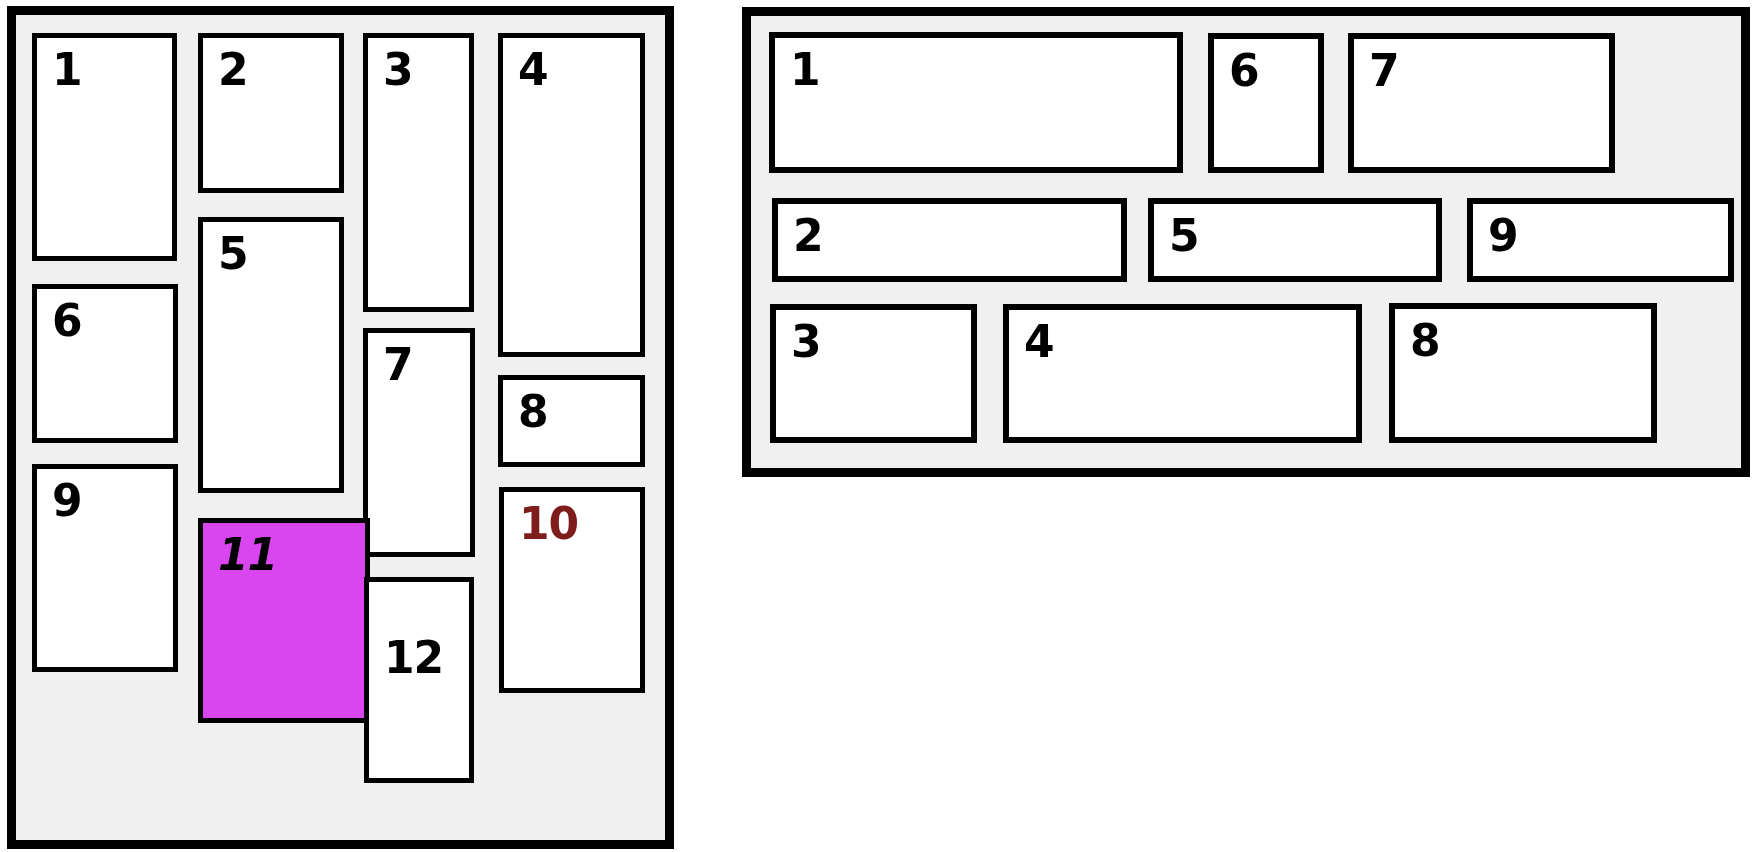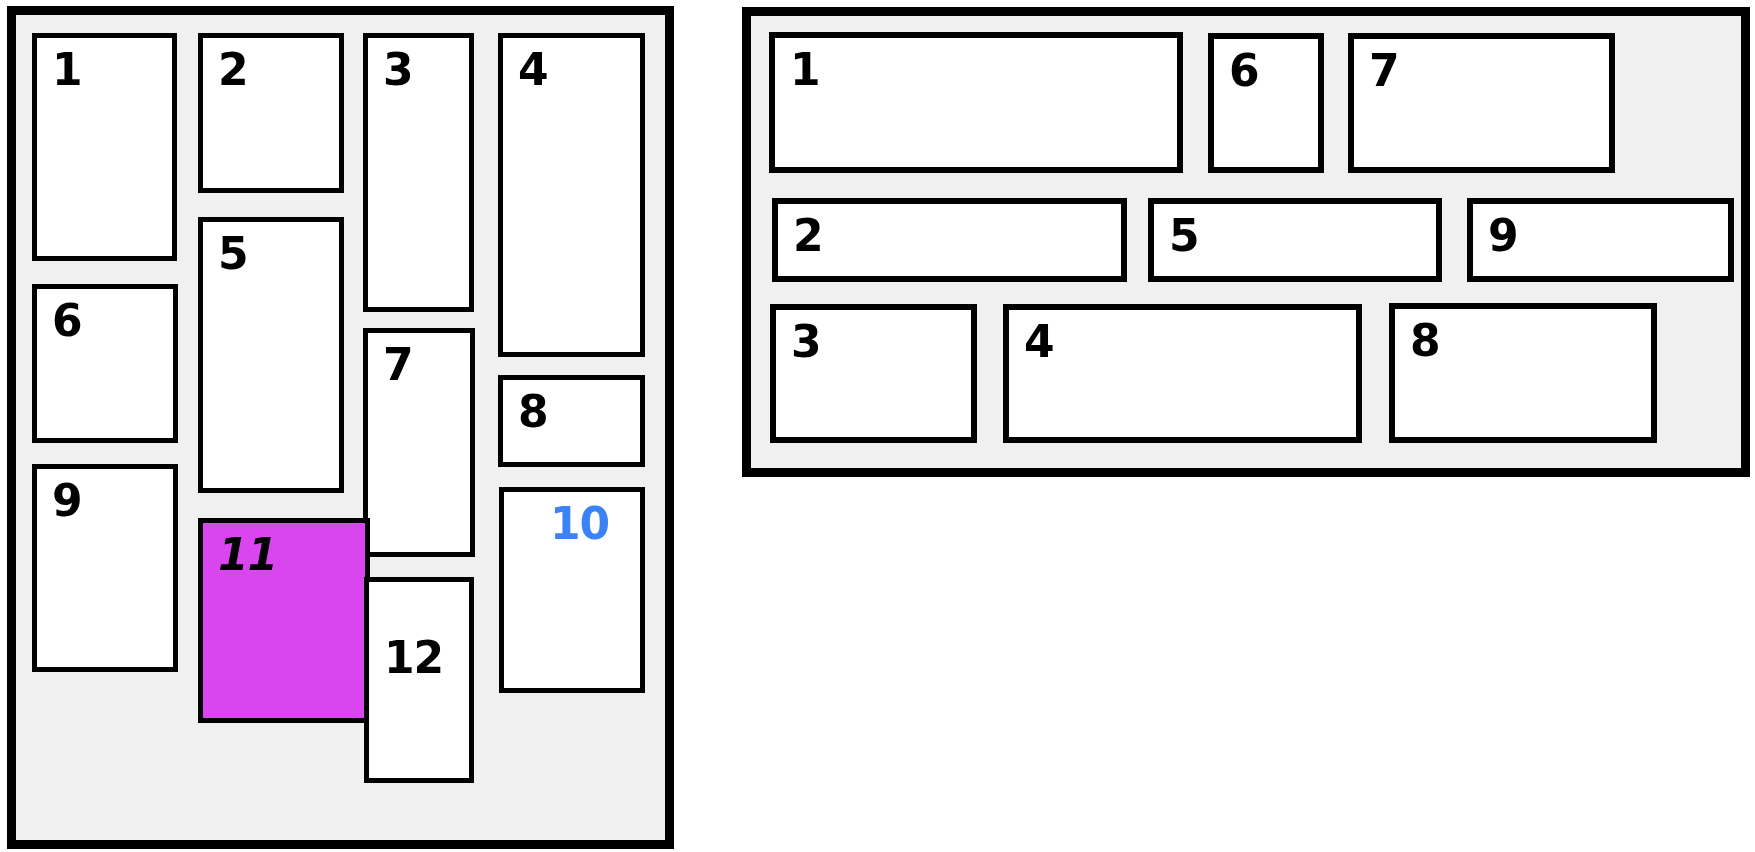--- a/index.html
+++ b/index.html
@@ -67,21 +67,21 @@
       <div class="masonry-box" style="left: 347px; top: 313px; width: 112px; height: 229px; border-width: 5px; background: rgb(255, 255, 255); border-color: rgb(0, 0, 0);">
         <span class="box-label" style="color: rgb(0, 0, 0);">7</span>
       </div>
       <div class="masonry-box" style="left: 482px; top: 360px; width: 147px; height: 92px; border-width: 5px; background: rgb(255, 255, 255); border-color: rgb(0, 0, 0);">
         <span class="box-label" style="color: rgb(0, 0, 0);">8</span>
       </div>
       <div class="masonry-box" style="left: 16px; top: 449px; width: 146px; height: 208px; border-width: 5px; background: rgb(255, 255, 255); border-color: rgb(0, 0, 0);">
         <span class="box-label" style="color: rgb(0, 0, 0);">9</span>
       </div>
       <div class="masonry-box" style="left: 483px; top: 472px; width: 146px; height: 206px; border-width: 5px; background: rgb(255, 255, 255); border-color: rgb(0, 0, 0);">
-        <span class="box-label" style="color: #3b82f6; text-align: center;">10</span>
+        <span class="box-label" style="color: #7f1d1d;">10</span>
       </div>
       <div class="masonry-box" style="left: 182px; top: 503px; width: 172px; height: 205px; border-width: 5px; background: #d946ef; border-color: rgb(0, 0, 0); font-style: italic;">
         <span class="box-label" style="color: rgb(0, 0, 0);">11</span>
       </div>
       <div class="masonry-box" style="left: 348px; top: 562px; width: 110px; height: 206px; border-width: 5px; background: rgb(255, 255, 255); border-color: rgb(0, 0, 0);">
         <span class="box-label" style="color: rgb(0, 0, 0); margin-top: 44px;">12</span>
       </div>
     </div>
     <div class="panel right" style="left: 742px; top: 7px; width: 1008px; height: 470px; border-width: 9px; background: rgb(240, 240, 240); border-color: rgb(0, 0, 0);">
       <div class="masonry-box" style="left: 18px; top: 16px; width: 414px; height: 141px; border-width: 6px; background: rgb(255, 255, 255); border-color: rgb(0, 0, 0);">

